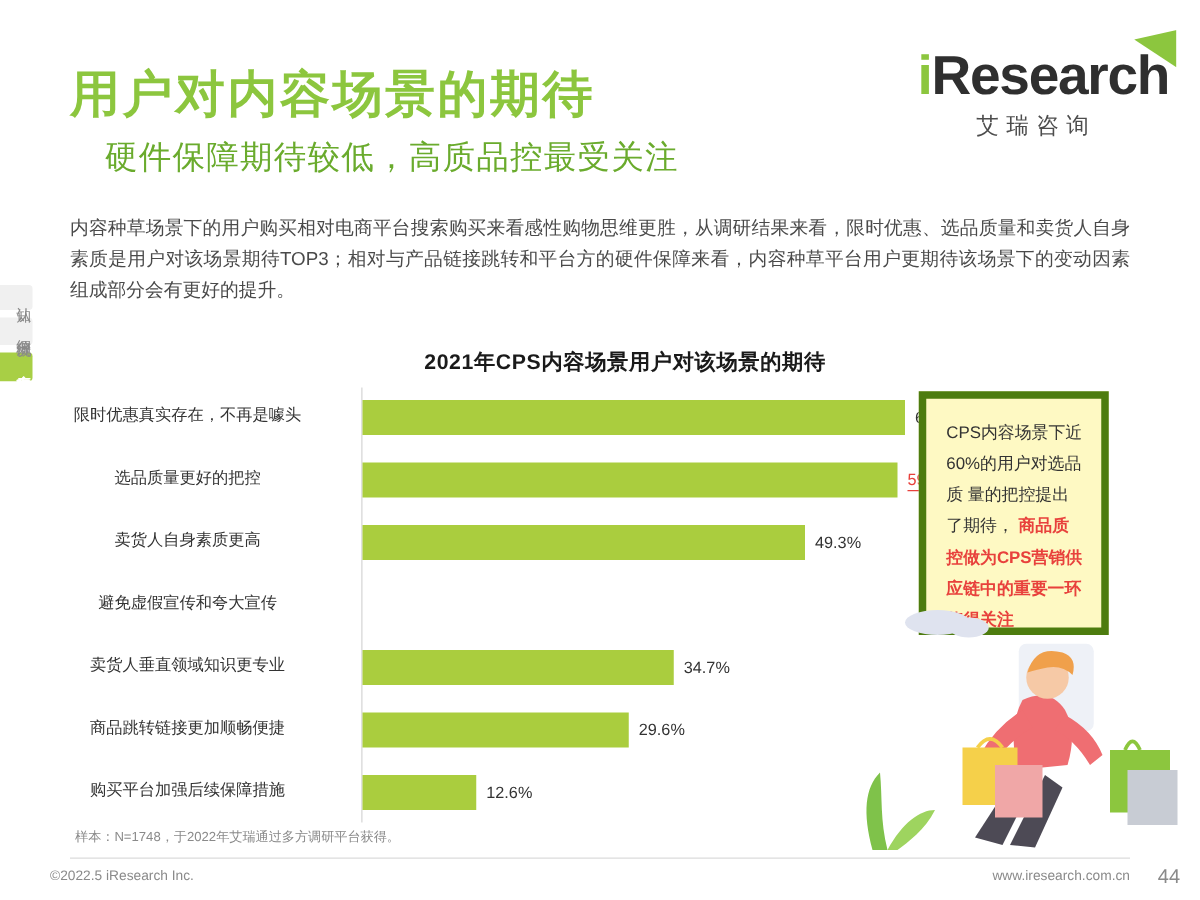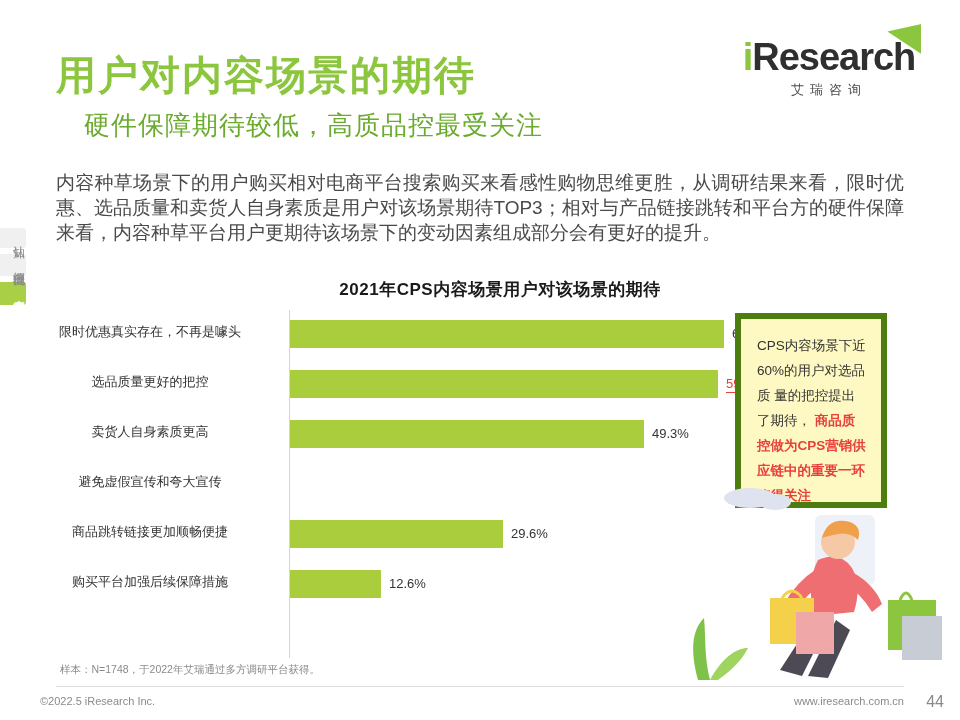--- a/index.html
+++ b/index.html
@@ -16,42 +16,42 @@
     writing-mode:vertical-rl;text-orientation:upright;
     font-size:12px;line-height:15px;letter-spacing:1px;
     text-align:center;color:#8a8a8a;background:#f0f0f0;
     border-radius:0 3px 3px 0;
     box-sizing:border-box;
   }
   .side-tab.active{background:#a8cf45;color:#ffffff;font-weight:bold;}
   
   .logo{position:absolute;right:36px;top:36px;width:190px;text-align:center;}
   .logo .mark{
-    font-size:38px;font-weight:bold;color:#2f2f2f;letter-spacing:-1px;
+    font-size:44px;font-weight:bold;color:#2f2f2f;letter-spacing:-1px;
     position:relative;display:inline-block;
   }
   .logo .mark .i{color:#8cc63e;}
   .logo .swoosh{
     position:absolute;right:-6px;top:-12px;width:34px;height:30px;
     background:#8cc63e;
     clip-path:polygon(100% 0,100% 100%,0 25%);
   }
-  .logo .cn{margin-top:2px;font-size:13px;letter-spacing:6px;color:#4d4d4d;}
+  .logo .cn{margin-top:2px;font-size:18px;letter-spacing:6px;color:#4d4d4d;}
   
   .title{
     position:absolute;left:56px;top:48px;
     font-size:40px;font-weight:bold;color:#8cc63e;letter-spacing:2px;
   }
   .subtitle{
     position:absolute;left:56px;top:108px;
     font-size:26px;color:#6aab2d;letter-spacing:1px;margin-left:28px;
   }
   .para{
     position:absolute;left:56px;top:170px;width:848px;
-    font-size:19px;line-height:25px;color:#4a4a4a;text-align:justify;
+    font-size:15px;line-height:25px;color:#4a4a4a;text-align:justify;
   }
   
   .chart-title{
     position:absolute;left:0;top:278px;width:960px;text-align:center;
     font-size:17px;font-weight:bold;color:#1a1a1a;letter-spacing:0.5px;padding-left:20px;
   }
   .chart{position:absolute;left:60px;top:310px;width:700px;height:350px;}
   .axis-line{position:absolute;left:229px;top:0;width:1px;height:348px;background:#d6d6d6;}
   .row{position:relative;height:50px;}
   .row .cat{
@@ -130,20 +130,27 @@
     <div class="barwrap">
         <div class="bar" style="width:354px"></div>
       <div class="val" style="left:362px">49.3%</div>
       </div>
   </div>
 
   <div class="row">
     <div class="cat">避免虚假宣传和夸大宣传</div>
   </div>
 
+  <div class="row">
+    <div class="cat">卖货人垂直领域知识更专业</div>
+    <div class="barwrap">
+        <div class="bar" style="width:249px"></div>
+      <div class="val" style="left:257px">34.7%</div>
+      </div>
+  </div>
 
   <div class="row">
     <div class="cat">商品跳转链接更加顺畅便捷</div>
     <div class="barwrap">
         <div class="bar" style="width:213px"></div>
       <div class="val" style="left:221px">29.6%</div>
       </div>
   </div>
 
   <div class="row">

